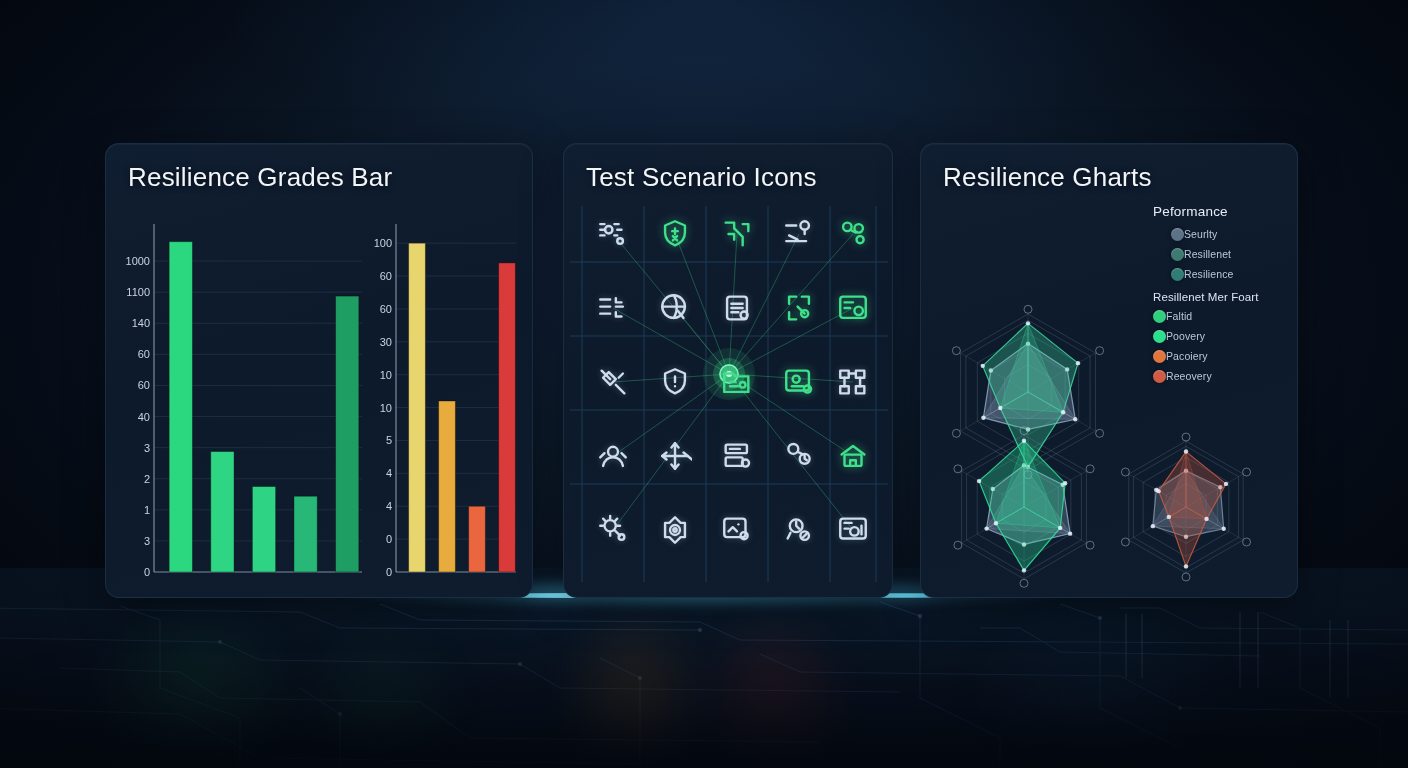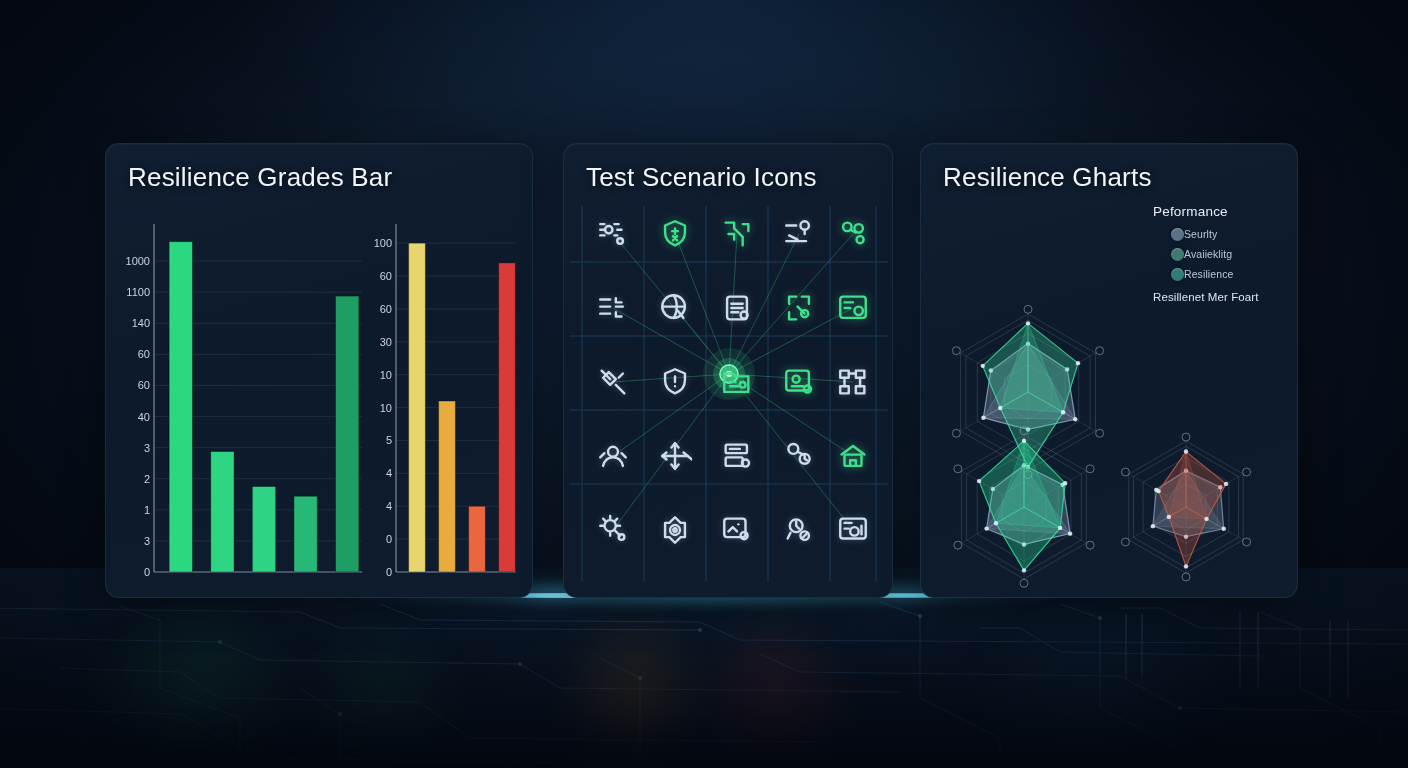--- a/index.html
+++ b/index.html
@@ -555,24 +555,42 @@
 
     <div class="legend">
       <div class="legend-head">Peformance</div>
       <div id="legend-top">
           <div class="legend-row sub">
             <span class="legend-dot" style="background: rgb(92, 115, 135);"></span>
             <span class="legend-txt">Seurlty</span>
           </div>
           <div class="legend-row sub">
             <span class="legend-dot" style="background: rgb(63, 122, 114);"></span>
-            <span class="legend-txt">Avaiieklitg</span>
+            <span class="legend-txt">Resillenet</span>
           </div>
           <div class="legend-row sub">
             <span class="legend-dot" style="background: rgb(47, 125, 116);"></span>
             <span class="legend-txt">Resilience</span>
           </div>
         </div>
       <div class="legend-head2">Resillenet  Mer Foart</div>
+      <div id="legend-bottom">
+          <div class="legend-row">
+            <span class="legend-dot" style="background: rgb(47, 207, 126);"></span>
+            <span class="legend-txt">Faltid</span>
+          </div>
+          <div class="legend-row">
+            <span class="legend-dot" style="background: rgb(42, 224, 140);"></span>
+            <span class="legend-txt">Poovery</span>
+          </div>
+          <div class="legend-row">
+            <span class="legend-dot" style="background: rgb(225, 117, 63);"></span>
+            <span class="legend-txt">Pacoiery</span>
+          </div>
+          <div class="legend-row">
+            <span class="legend-dot" style="background: rgb(207, 91, 66);"></span>
+            <span class="legend-txt">Reeovery</span>
+          </div>
+        </div>
     </div>
   </div>
 
 </div>
 
 </body></html>

